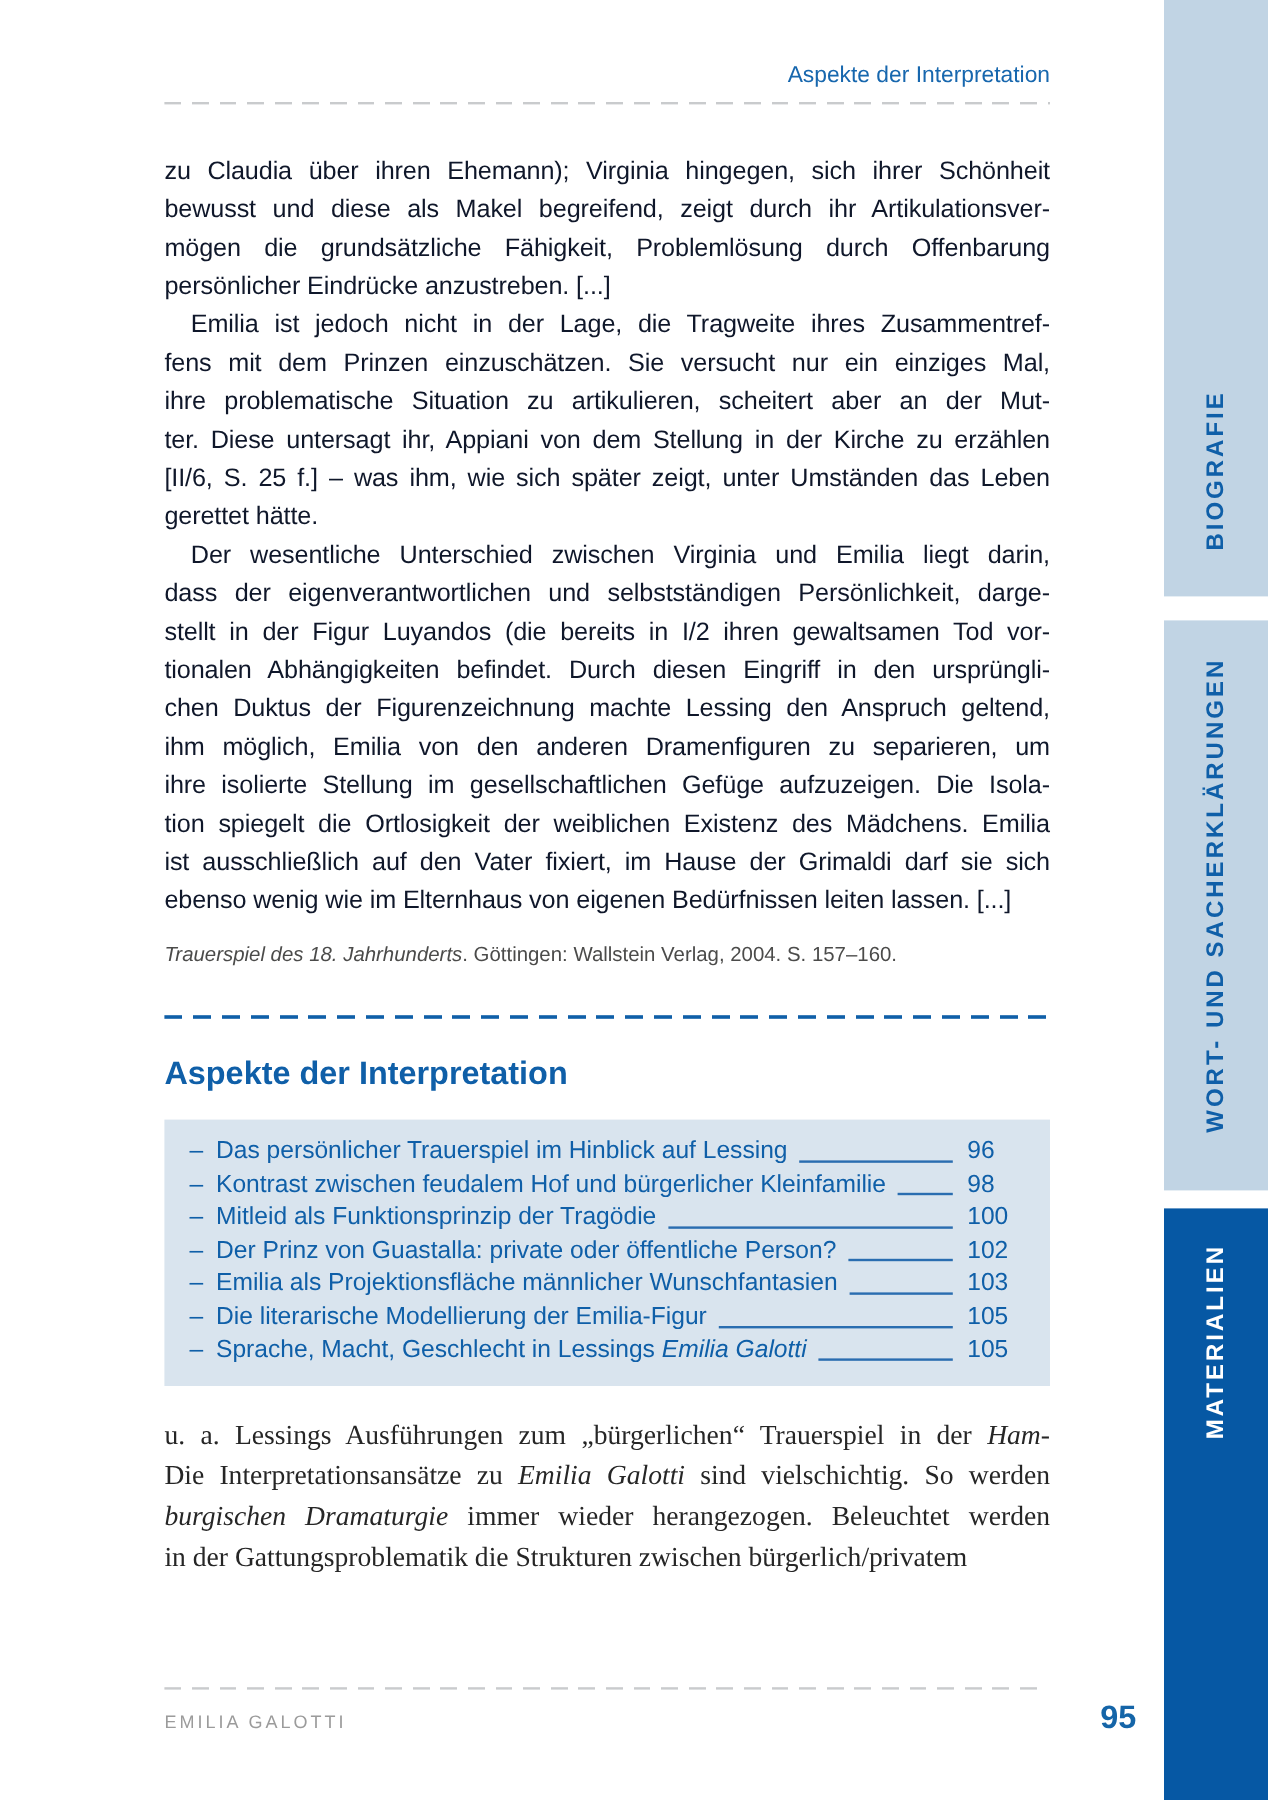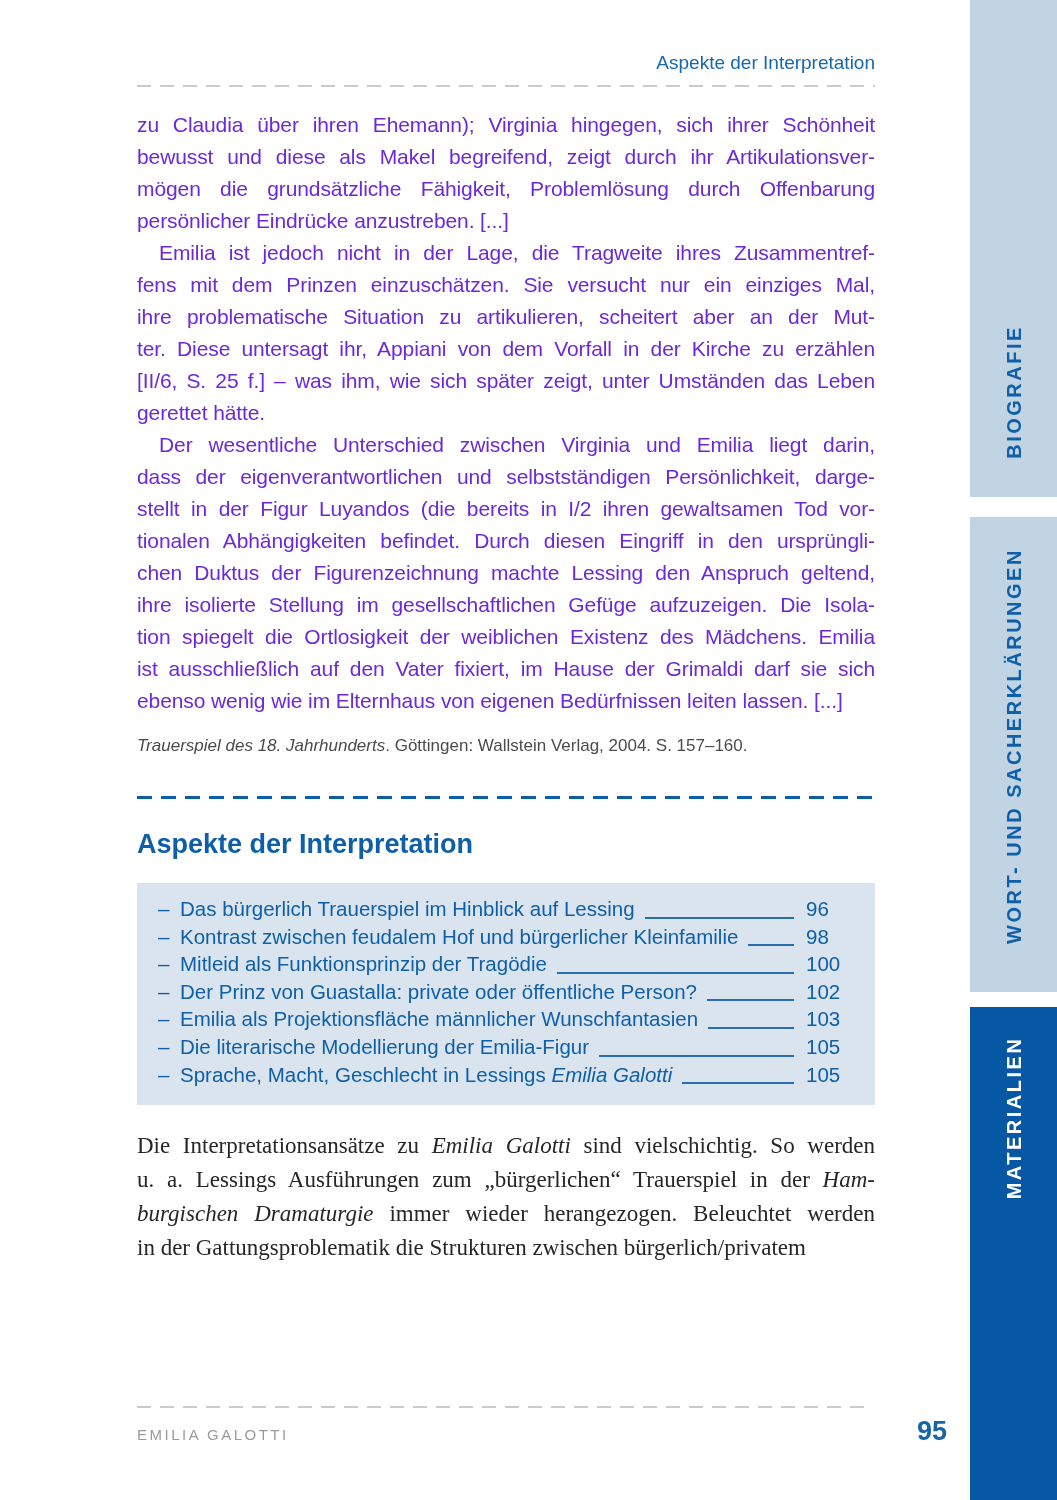--- a/index.html
+++ b/index.html
@@ -6,21 +6,21 @@
   .page{position:relative;width:1057px;height:1500px;background:#ffffff;overflow:hidden;
         font-family:"Liberation Sans",sans-serif;}
   .content{position:absolute;left:137px;top:0;width:738px;}
 
   .running-head{margin-top:50px;font-size:19px;line-height:26px;color:#1767ae;text-align:right;}
 
   .dash-gray{height:2px;background:repeating-linear-gradient(90deg,#c9cbcd 0 14px,transparent 14px 23px);}
   .dash-gray.top{margin-top:9px;}
   .dash-blue{height:3px;margin-top:37px;background:repeating-linear-gradient(90deg,#0f5fa8 0 15px,transparent 15px 24px);}
 
-  .quote{margin-top:22px;font-size:21px;line-height:32px;color:#6d28d9;letter-spacing:-0.1px;}
+  .quote{margin-top:40px;font-size:21px;line-height:32px;color:#0f172a;letter-spacing:-0.1px;}
   .line{text-align:justify;text-align-last:justify;}
   .line.last{text-align-last:left;}
   .line.first{text-indent:22px;}
 
   .citation{margin-top:15px;font-size:17px;line-height:27px;color:#4b4b4a;}
   .it{font-style:italic;}
 
   .section-heading{margin:28px 0 0 0;font-size:27px;line-height:34px;font-weight:700;color:#0f5fa8;}
 
   .toc-box{margin-top:22px;background:#d9e4ee;padding:14px 29px 15px 21px;}
@@ -72,49 +72,50 @@
         <div>
           <div class="line">zu Claudia über ihren Ehemann); Virginia hingegen, sich ihrer Schönheit</div>
           <div class="line">bewusst und diese als Makel begreifend, zeigt durch ihr Artikulationsver-</div>
           <div class="line">mögen die grundsätzliche Fähigkeit, Problemlösung durch Offenbarung</div>
           <div class="line last">persönlicher Eindrücke anzustreben. [...]</div>
         </div>
         <div>
           <div class="line first">Emilia ist jedoch nicht in der Lage, die Tragweite ihres Zusammentref-</div>
           <div class="line">fens mit dem Prinzen einzuschätzen. Sie versucht nur ein einziges Mal,</div>
           <div class="line">ihre problematische Situation zu artikulieren, scheitert aber an der Mut-</div>
-          <div class="line">ter. Diese untersagt ihr, Appiani von dem Vorfall in der Kirche zu erzählen</div>
+          <div class="line">ter. Diese untersagt ihr, Appiani von dem Stellung in der Kirche zu erzählen</div>
           <div class="line">[II/6, S. 25 f.] – was ihm, wie sich später zeigt, unter Umständen das Leben</div>
           <div class="line last">gerettet hätte.</div>
         </div>
         <div>
           <div class="line first">Der wesentliche Unterschied zwischen Virginia und Emilia liegt darin,</div>
           <div class="line">dass der eigenverantwortlichen und selbstständigen Persönlichkeit, darge-</div>
           <div class="line">stellt in der Figur Luyandos (die bereits in I/2 ihren gewaltsamen Tod vor-</div>
           <div class="line">tionalen Abhängigkeiten befindet. Durch diesen Eingriff in den ursprüngli-</div>
           <div class="line">chen Duktus der Figurenzeichnung machte Lessing den Anspruch geltend,</div>
+          <div class="line">ihm möglich, Emilia von den anderen Dramenfiguren zu separieren, um</div>
           <div class="line">ihre isolierte Stellung im gesellschaftlichen Gefüge aufzuzeigen. Die Isola-</div>
           <div class="line">tion spiegelt die Ortlosigkeit der weiblichen Existenz des Mädchens. Emilia</div>
           <div class="line">ist ausschließlich auf den Vater fixiert, im Hause der Grimaldi darf sie sich</div>
           <div class="line last">ebenso wenig wie im Elternhaus von eigenen Bedürfnissen leiten lassen. [...]</div>
         </div>
       </div>
 
     <div class="citation" id="citation-lines">
         <div class="line last"><span class="it">Trauerspiel des 18. Jahrhunderts</span><span>. Göttingen: Wallstein Verlag, 2004. S. 157–160.</span></div>
       </div>
 
     <div class="dash-blue"></div>
 
     <h1 class="section-heading">Aspekte der Interpretation</h1>
 
     <div class="toc-box" id="toc-box">
         <div class="toc-row">
           <span class="toc-bullet">–</span>
-          <span class="toc-label"><span>Das bürgerlich Trauerspiel im Hinblick auf Lessing</span></span>
+          <span class="toc-label"><span>Das persönlicher Trauerspiel im Hinblick auf Lessing</span></span>
           <span class="toc-leader"></span>
           <span class="toc-page">96</span>
         </div>
         <div class="toc-row">
           <span class="toc-bullet">–</span>
           <span class="toc-label"><span>Kontrast zwischen feudalem Hof und bürgerlicher Kleinfamilie</span></span>
           <span class="toc-leader"></span>
           <span class="toc-page">98</span>
         </div>
         <div class="toc-row">
@@ -143,22 +144,22 @@
         </div>
         <div class="toc-row">
           <span class="toc-bullet">–</span>
           <span class="toc-label"><span>Sprache, Macht, Geschlecht in Lessings </span><span class="it">Emilia Galotti</span></span>
           <span class="toc-leader"></span>
           <span class="toc-page">105</span>
         </div>
       </div>
 
     <div class="serif-para" id="body-lines">
+        <div class="line"><span>u. a. Lessings Ausführungen zum „bürgerlichen“ Trauerspiel in der </span><span class="it">Ham-</span></div>
         <div class="line"><span>Die Interpretationsansätze zu </span><span class="it">Emilia Galotti</span><span> sind vielschichtig. So werden</span></div>
-        <div class="line"><span>u. a. Lessings Ausführungen zum „bürgerlichen“ Trauerspiel in der </span><span class="it">Ham-</span></div>
         <div class="line"><span class="it">burgischen Dramaturgie</span><span> immer wieder herangezogen. Beleuchtet werden</span></div>
         <div class="line last"><span>in der Gattungsproblematik die Strukturen zwischen bürgerlich/privatem</span></div>
       </div>
   </div>
 
   <div class="footer-line dash-gray"></div>
   <div class="footer-row">
     <span class="footer-book">EMILIA GALOTTI</span>
     <span class="footer-page">95</span>
   </div>

